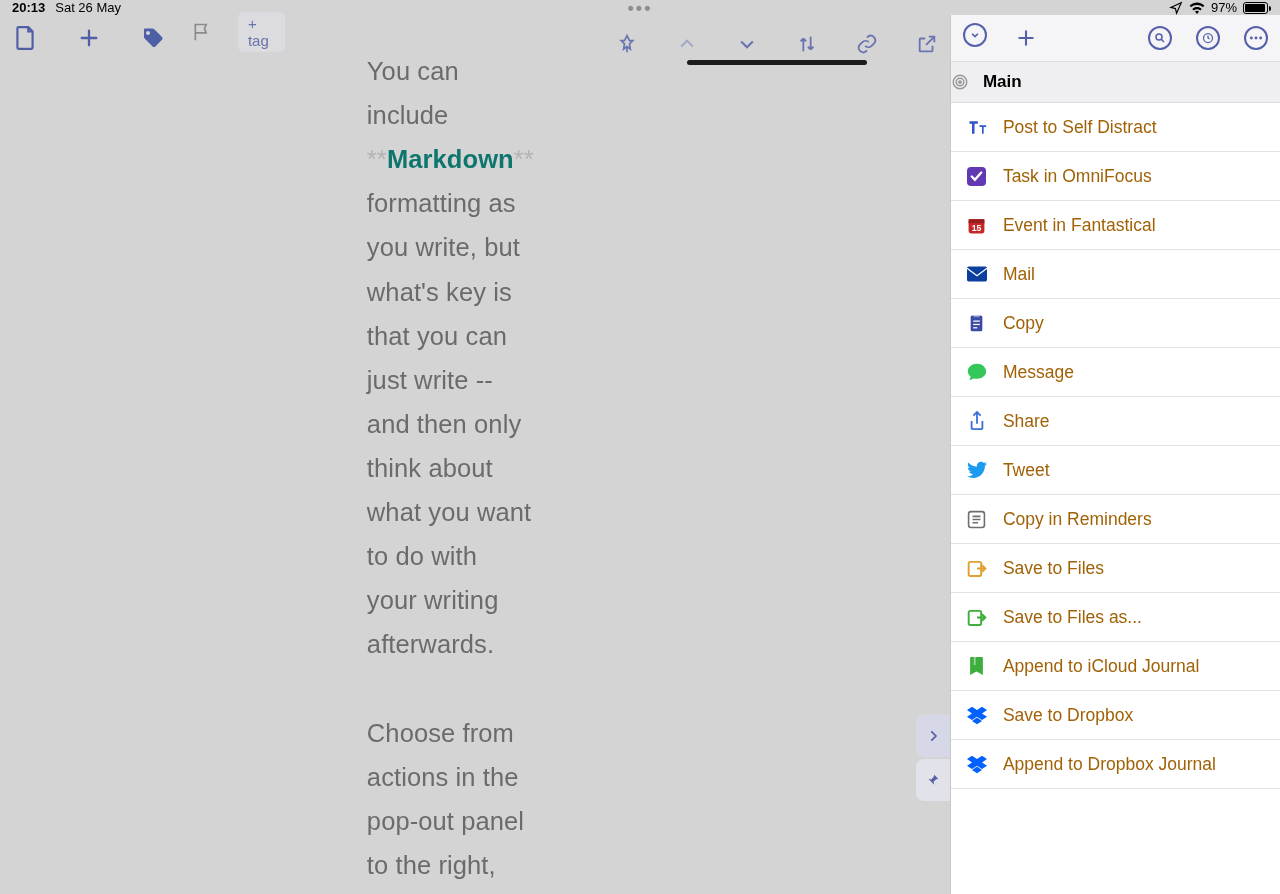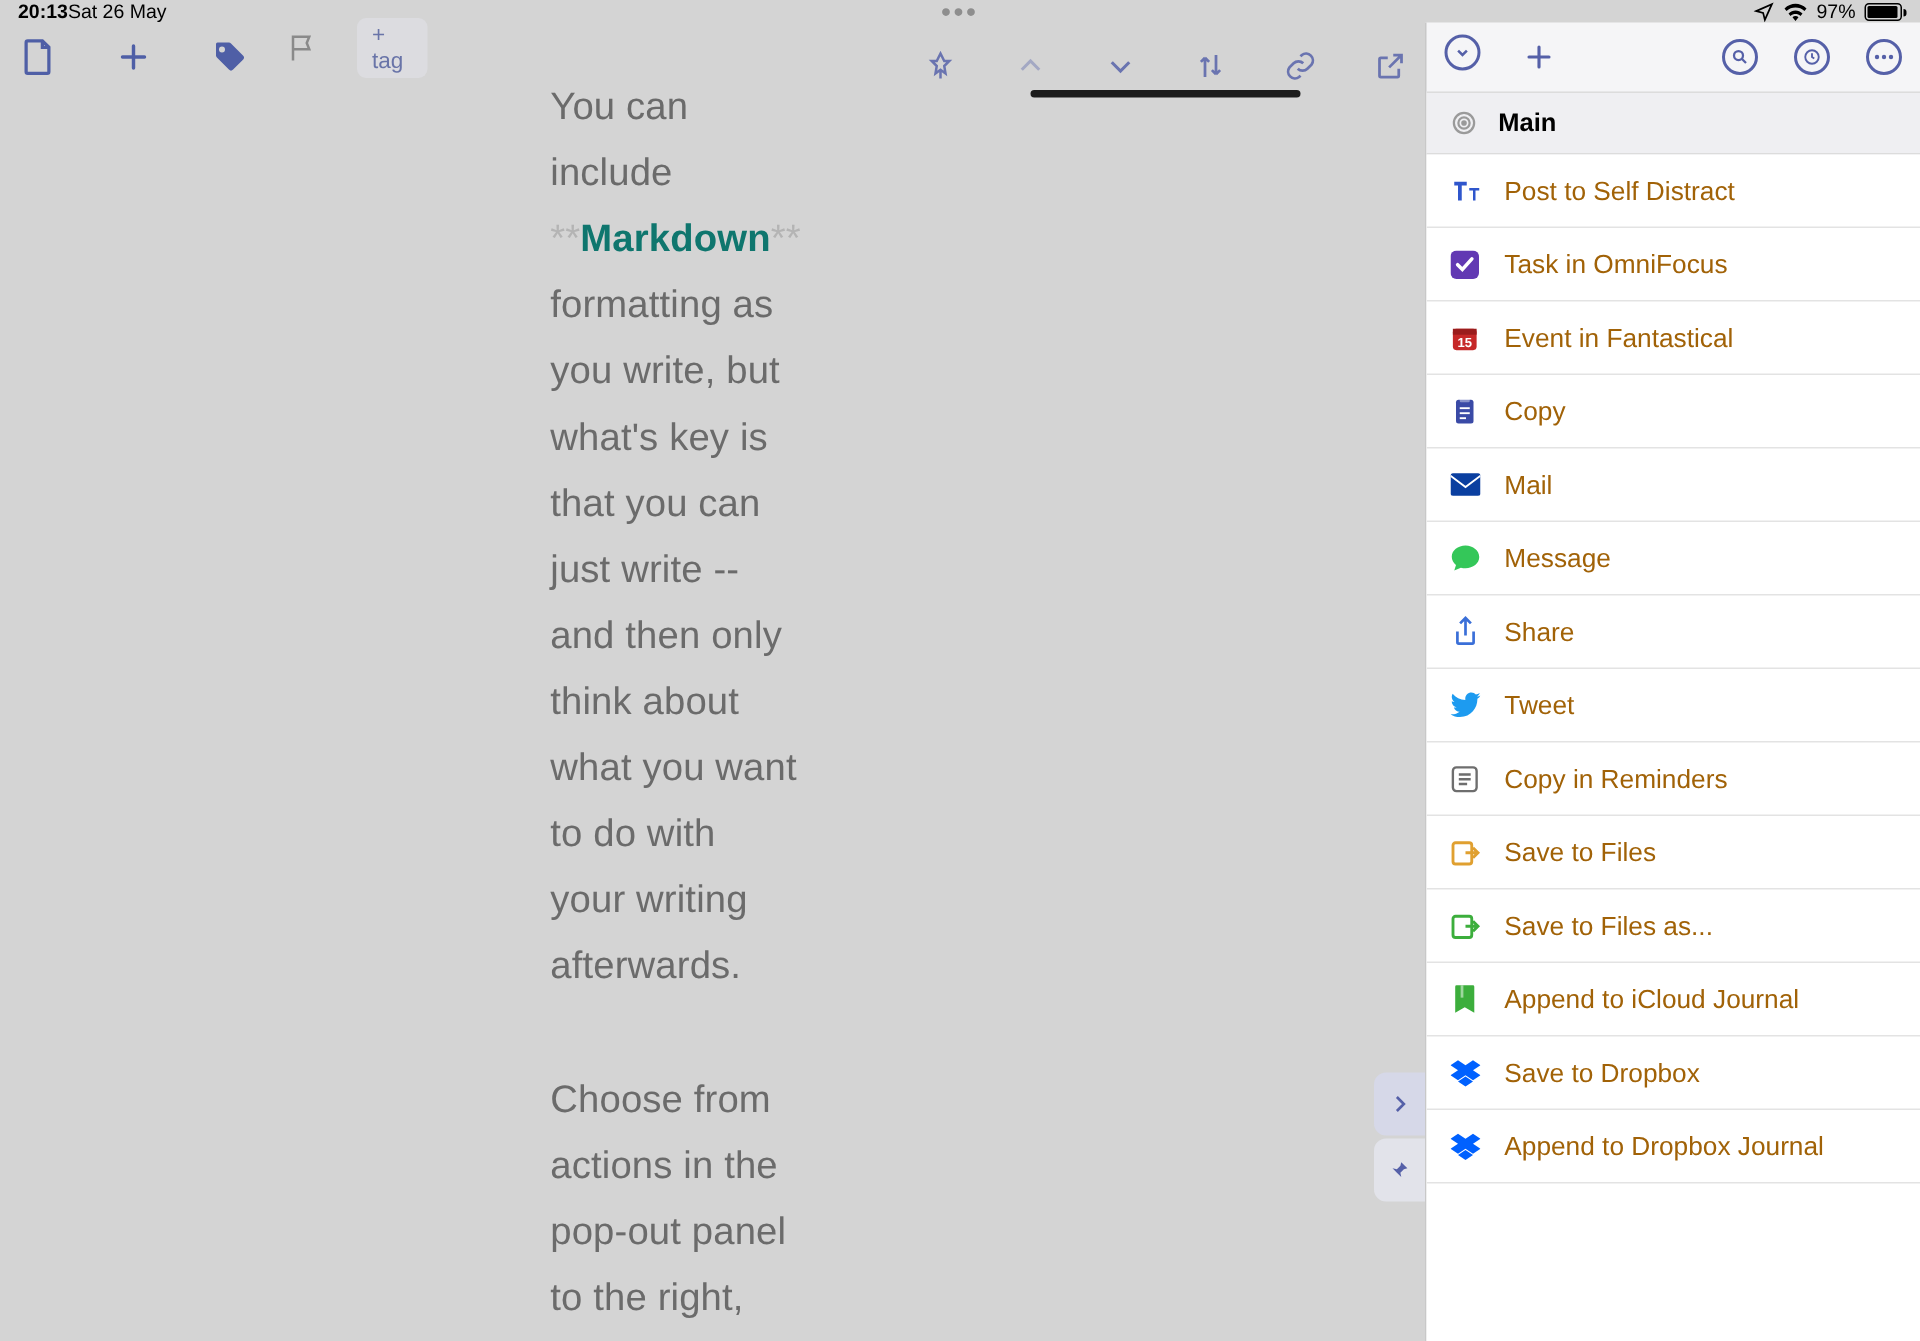--- a/index.html
+++ b/index.html
@@ -1,21 +1,21 @@
 <!DOCTYPE html>
 <html><head>
 <meta charset="utf-8">
 <style>
   * { box-sizing: border-box; margin: 0; padding: 0; }
   html, body { width: 1280px; height: 894px; overflow: hidden; font-family: -apple-system, "Helvetica Neue", Arial, sans-serif; }
   body { display: flex; flex-direction: column; background:#d4d4d4; }
 
   
   .status-bar { height: 24px; display:flex; align-items:center; justify-content:space-between; padding:0 12px; font-size:13px; font-weight:600; }
-  .status-left { display:flex; gap:0; align-items:center;}
+  .status-left { display:flex; gap:10px; align-items:center;}
   .status-left .date { font-weight:500;}
   .status-center { position:absolute; left:50%; transform:translateX(-50%); color:#8e8e8e; font-size:18px; letter-spacing:2px; line-height:1;}
   .status-right { display:flex; align-items:center; gap:6px; font-size:13px; font-weight:500;}
   .status-right svg { display:block;}
   .battery { width:25px; height:12px; border:1.5px solid #000; border-radius:3px; position:relative; }
   .battery::after { content:""; position:absolute; right:-4px; top:3px; width:2px; height:5px; background:#000; border-radius:0 2px 2px 0;}
   .battery .fill { position:absolute; inset:1px 2px 1px 1px; background:#000; border-radius:1px;}
 
   
   .workspace { flex:1; display:flex; }
@@ -45,21 +45,21 @@
   .editor-bottom { height:58px; display:flex; align-items:center; padding:0 8px; gap:30px; position:relative;}
   .editor-bottom .icon-btn { color:#6a74b0; }
   .home-bar { position:absolute; left:50%; bottom:8px; transform:translateX(-50%); width:180px; height:5px; border-radius:4px; background:#1c1c1c; }
 
   
   .actions-top { height:46px; display:flex; align-items:center; justify-content:space-between; padding:0 12px;}
   .actions-top .group { display:flex; gap:24px; }
   .circ { width:24px; height:24px; border:2px solid #5560a8; border-radius:50%; display:flex; align-items:center; justify-content:center; color:#5560a8;}
 
   
-  .actions-header { height:42px; background:#efeff2; border-top:1px solid #dcdcdc; border-bottom:1px solid #dcdcdc; display:flex; align-items:center; gap:14px; padding:0 16px; font-size:17px; font-weight:600;}
+  .actions-header { height:42px; background:#efeff2; border-top:1px solid #dcdcdc; border-bottom:1px solid #dcdcdc; display:flex; align-items:center; gap:14px; padding:0 0; font-size:17px; font-weight:600;}
   .target-icon { width:18px; height:18px; }
 
   
   .actions-list { flex:1; overflow:hidden; background:#fff;}
   .action-item { height:49px; display:flex; align-items:center; gap:16px; padding:0 16px; border-bottom:1px solid #e3e3e3; font-size:17.5px; color:#a16207; }
   .action-icon { width:20px; height:20px; flex:none; display:flex; align-items:center; justify-content:center; }
   .action-icon svg { display:block; }
 
   
   .actions-footer { height:46px; border-top:1px solid #d0d0d0; display:flex; align-items:center; justify-content:space-between; padding:0 16px; font-size:16px; color:#3556d6; background:#f5f5f7;}
@@ -244,41 +244,41 @@
             <svg width="19" height="19" viewBox="0 0 24 24">
               <rect x="2" y="4" width="20" height="18" rx="3" fill="#c62828"></rect>
               <rect x="2" y="4" width="20" height="5" fill="#9a1c1c"></rect>
               <text x="12" y="19" text-anchor="middle" font-size="11" font-weight="700" fill="#fff">15</text>
             </svg>
           </div>
           <span>Event in Fantastical</span>
         </div>
         <div class="action-item">
           <div class="action-icon">
+            <svg width="21" height="16" viewBox="0 0 24 18" fill="#0a3fa0">
+              <rect width="24" height="18" rx="2"></rect>
+              <path d="M0 2l12 9L24 2" stroke="#fff" stroke-width="1.5" fill="none"></path>
+            </svg>
+          </div>
+          <span>Mail</span>
+        </div>
+        <div class="action-item">
+          <div class="action-icon">
             <svg width="17" height="20" viewBox="0 0 20 24" fill="#3a4aa6">
               <rect x="3" y="3" width="14" height="19" rx="2"></rect>
               <rect x="6" y="1" width="8" height="4" rx="1" fill="#fff" opacity=".4"></rect>
               <rect x="6" y="9" width="8" height="1.5" fill="#fff"></rect>
               <rect x="6" y="13" width="8" height="1.5" fill="#fff"></rect>
               <rect x="6" y="17" width="5" height="1.5" fill="#fff"></rect>
             </svg>
           </div>
           <span>Copy</span>
         </div>
         <div class="action-item">
           <div class="action-icon">
-            <svg width="21" height="16" viewBox="0 0 24 18" fill="#0a3fa0">
-              <rect width="24" height="18" rx="2"></rect>
-              <path d="M0 2l12 9L24 2" stroke="#fff" stroke-width="1.5" fill="none"></path>
-            </svg>
-          </div>
-          <span>Mail</span>
-        </div>
-        <div class="action-item">
-          <div class="action-icon">
             <svg width="21" height="20" viewBox="0 0 24 22" fill="#34c759">
               <path d="M12 1C5.9 1 1 5 1 10c0 2.6 1.3 4.9 3.4 6.5L3 21l5.3-2.3c1.2.3 2.4.5 3.7.5 6.1 0 11-4 11-9S18.1 1 12 1z"></path>
             </svg>
           </div>
           <span>Message</span>
         </div>
         <div class="action-item">
           <div class="action-icon">
             <svg width="18" height="22" viewBox="0 0 20 24" fill="none" stroke="#3a6fd8" stroke-width="2">
               <path d="M10 2v13M6 6l4-4 4 4M4 12v8a1 1 0 0 0 1 1h10a1 1 0 0 0 1-1v-8"></path>

